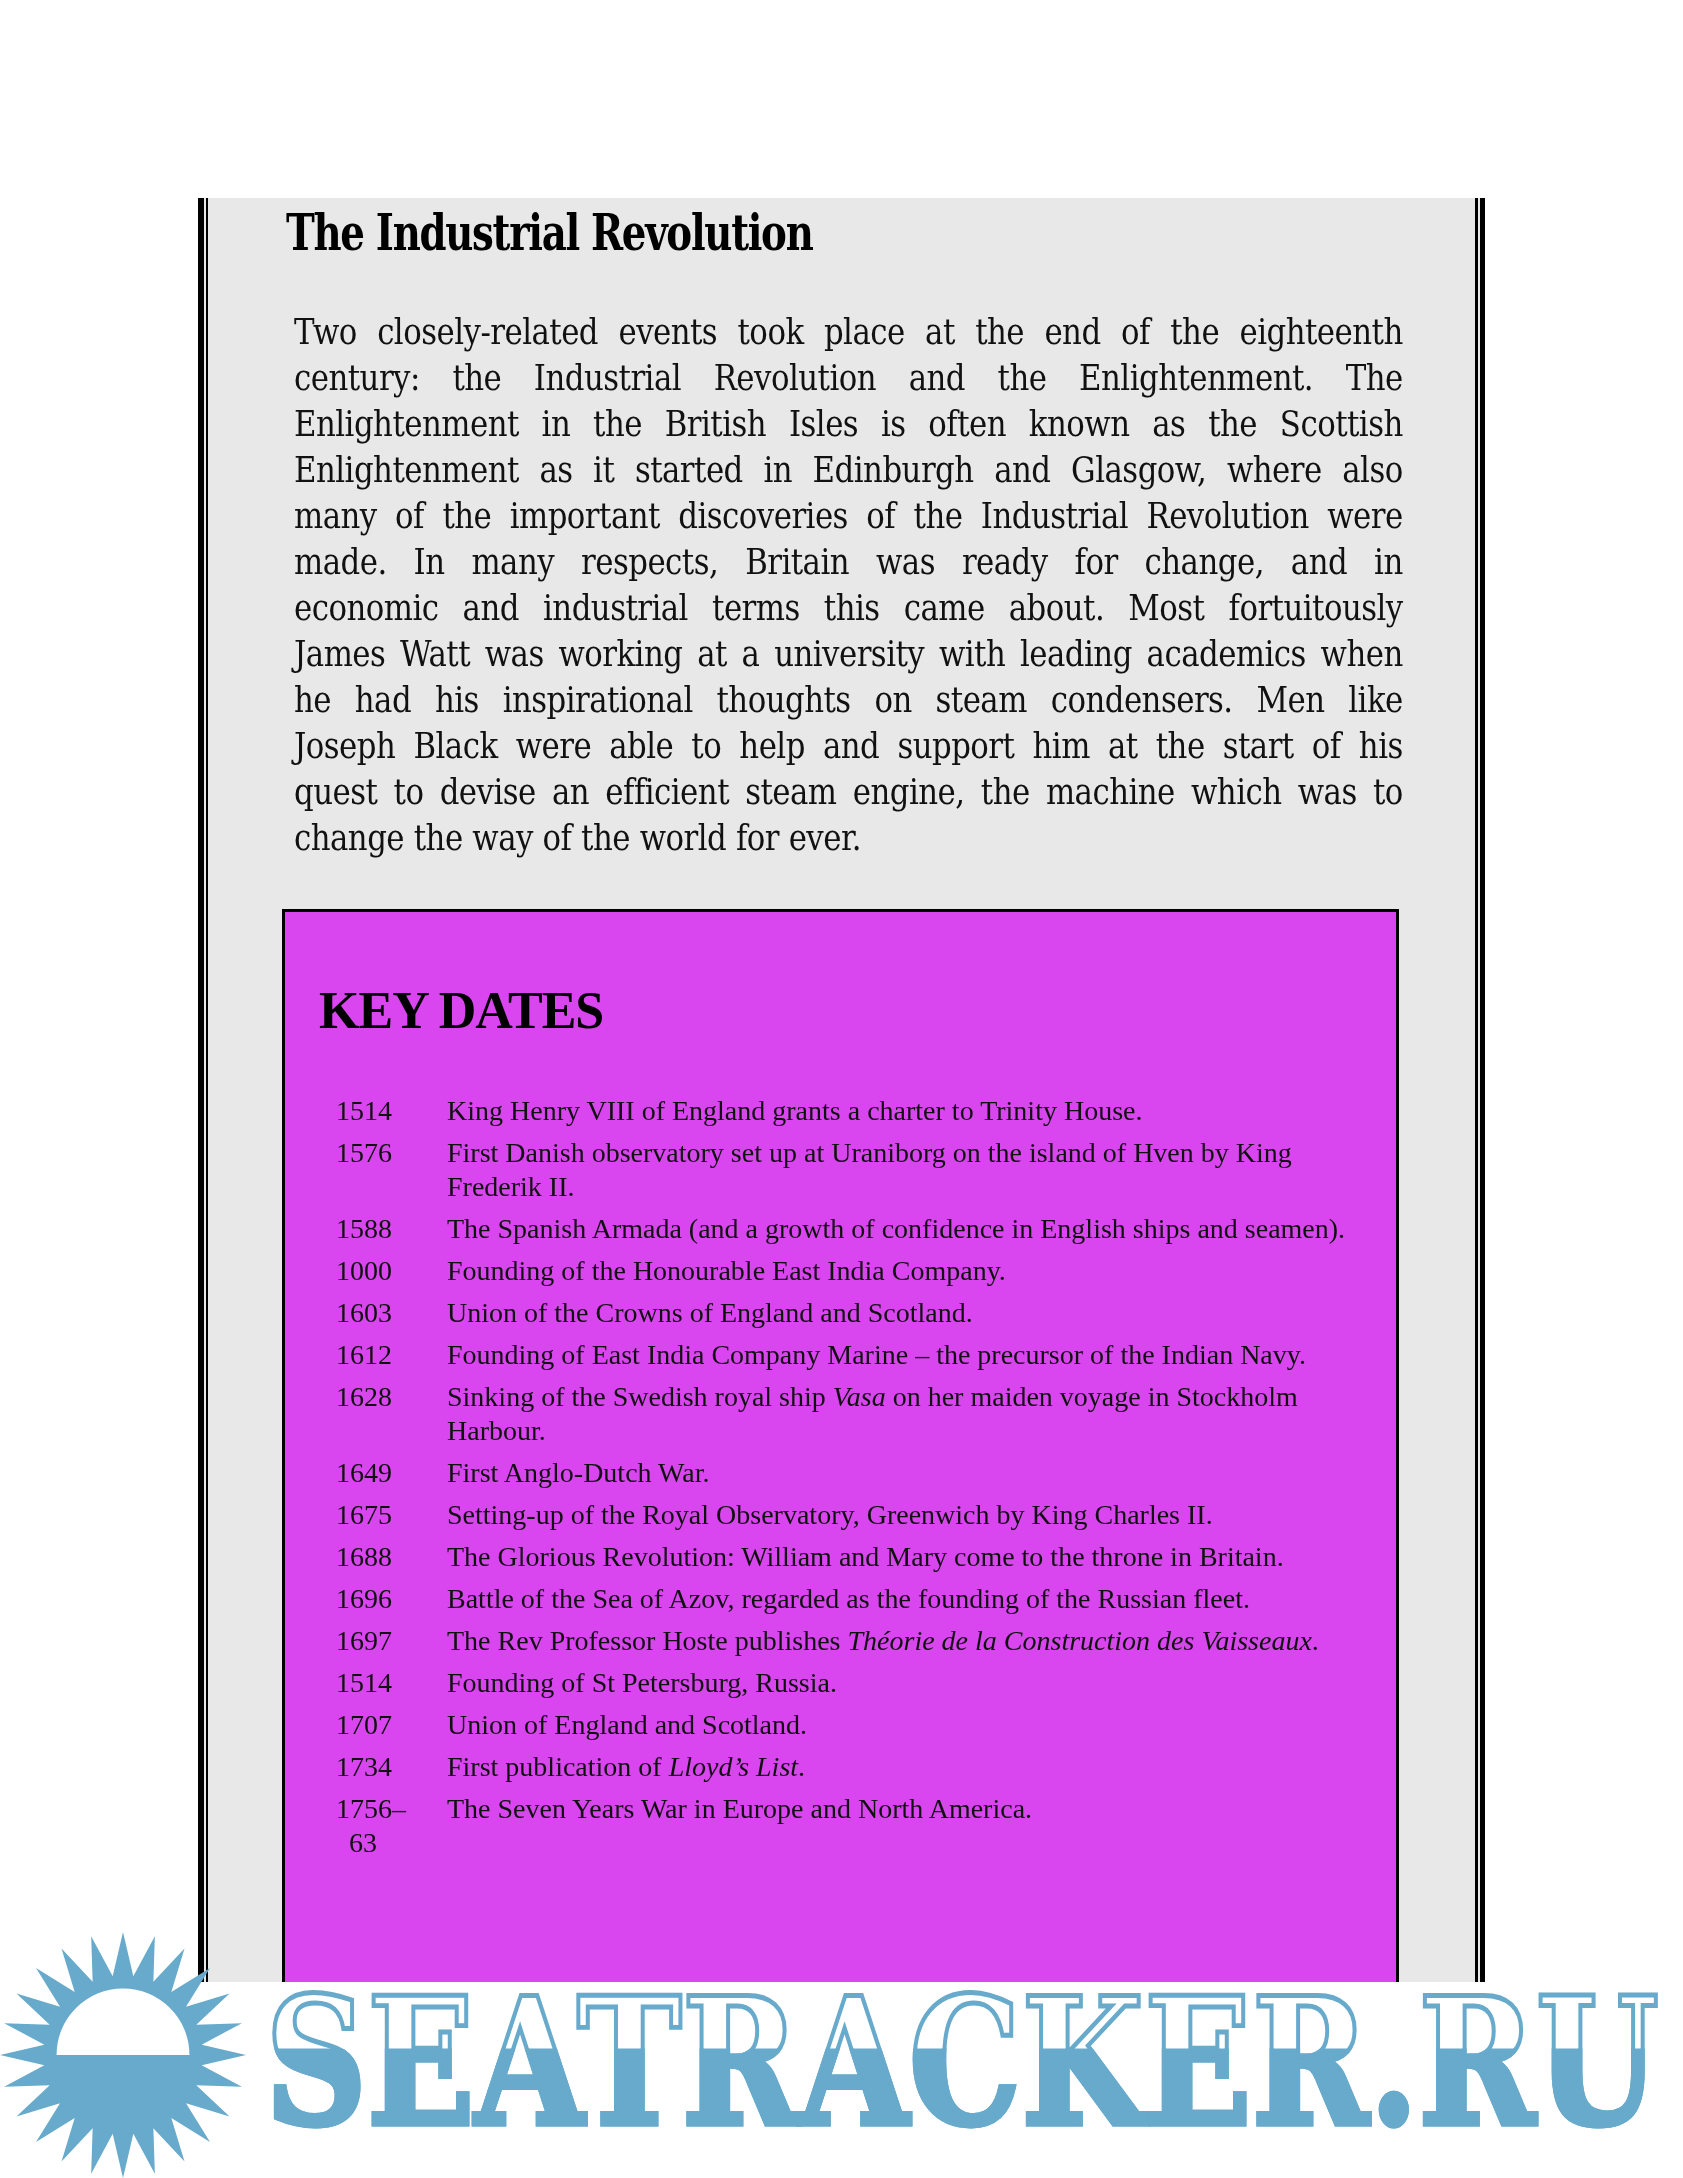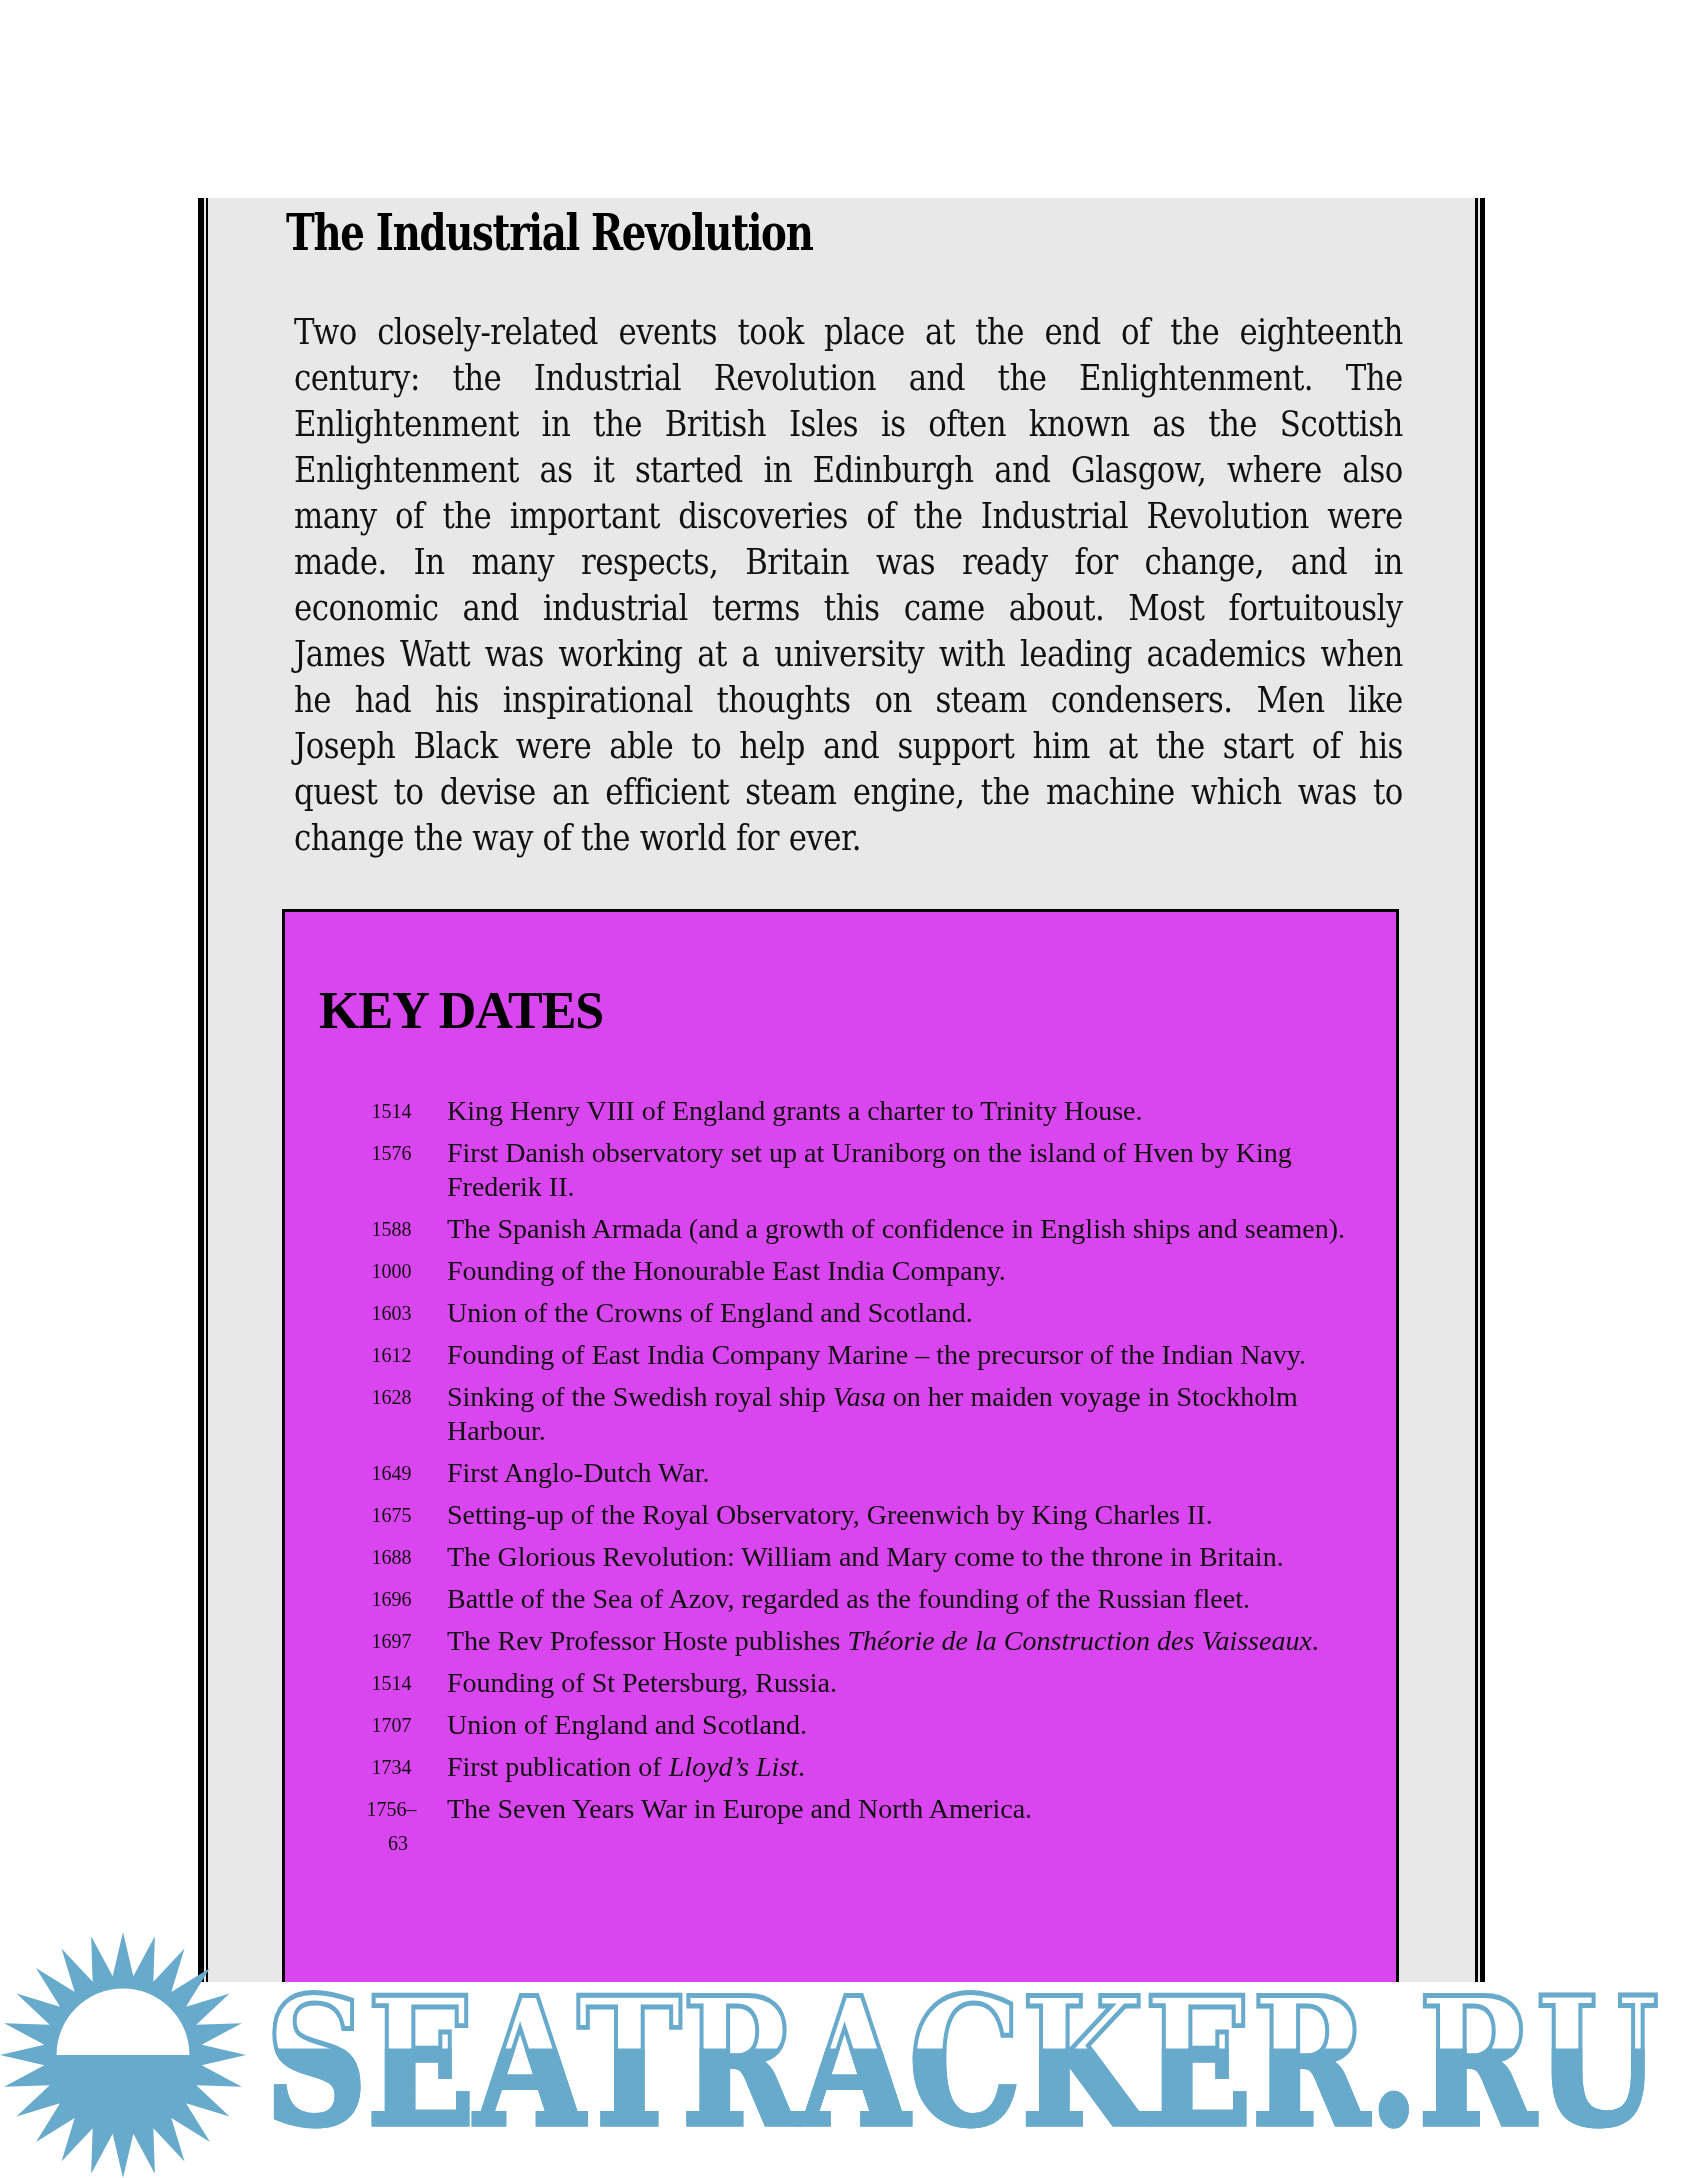--- a/index.html
+++ b/index.html
@@ -36,21 +36,21 @@
   }
   .kd-title {
     position:absolute; left:34px; top:69px;
     font-family:"Liberation Serif", serif; font-weight:bold; font-size:52px;
     line-height:59px; color:#000; margin:0; letter-spacing:-1px;
   }
   .kd-list { position:absolute; left:51px; top:182px; width:1040px; }
   .kd-row { display:flex; margin-bottom:8px; }
   .kd-date {
     width:111px; flex:none;
-    font-family:"Liberation Serif", serif; font-size:20px; line-height:34px; color:#111;text-align:center;
+    font-family:"Liberation Serif", serif; font-size:28px; line-height:34px; color:#111;
   }
   .kd-date .d2 { display:block; padding-left:13px; }
   .kd-text {
     font-family:"Liberation Serif", serif; font-size:28px; line-height:34px; color:#111;
     width:921px;
   }
   .kd-text i { font-style:italic; }
   .wm-white { position:absolute; left:0; top:1982px; width:1683px; height:196px; background:#fff; }
   .sun { position:absolute; left:0; top:1932px; width:248px; height:248px; }
   .wm-text { position:absolute; left:265px; top:1983px; width:1396px; height:147px; }

